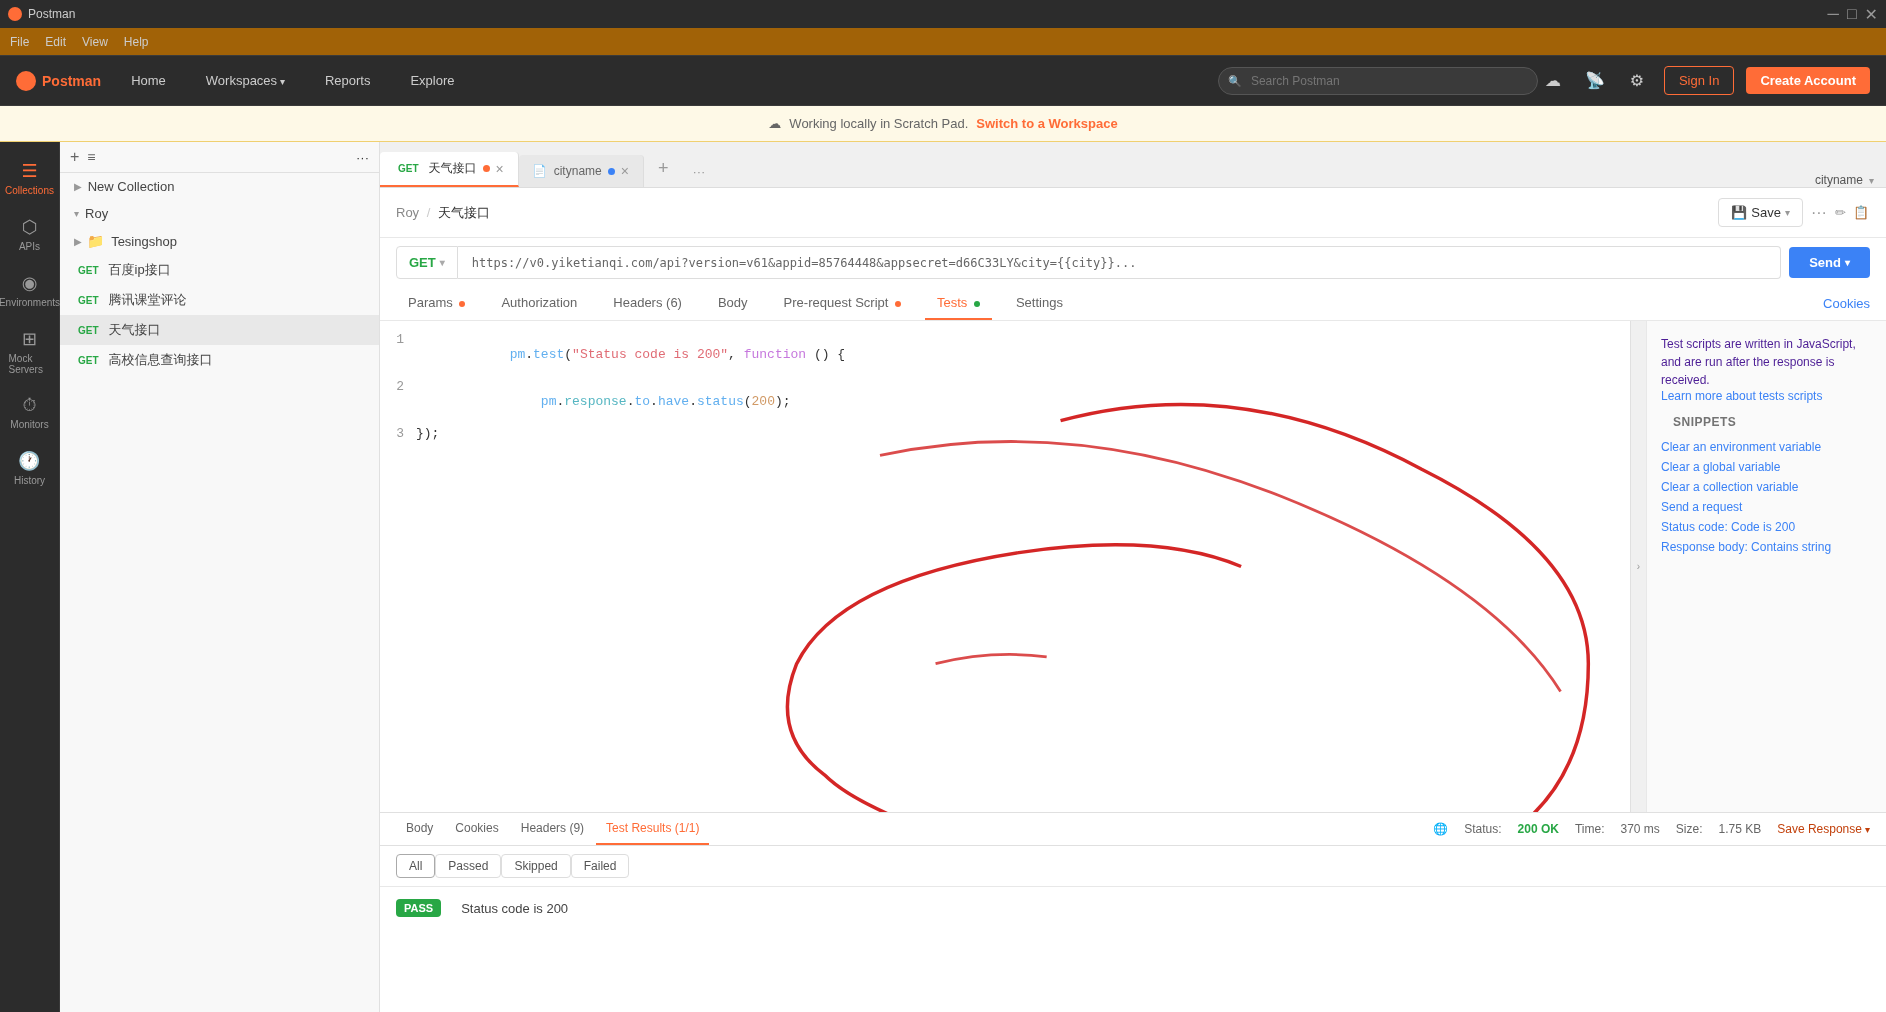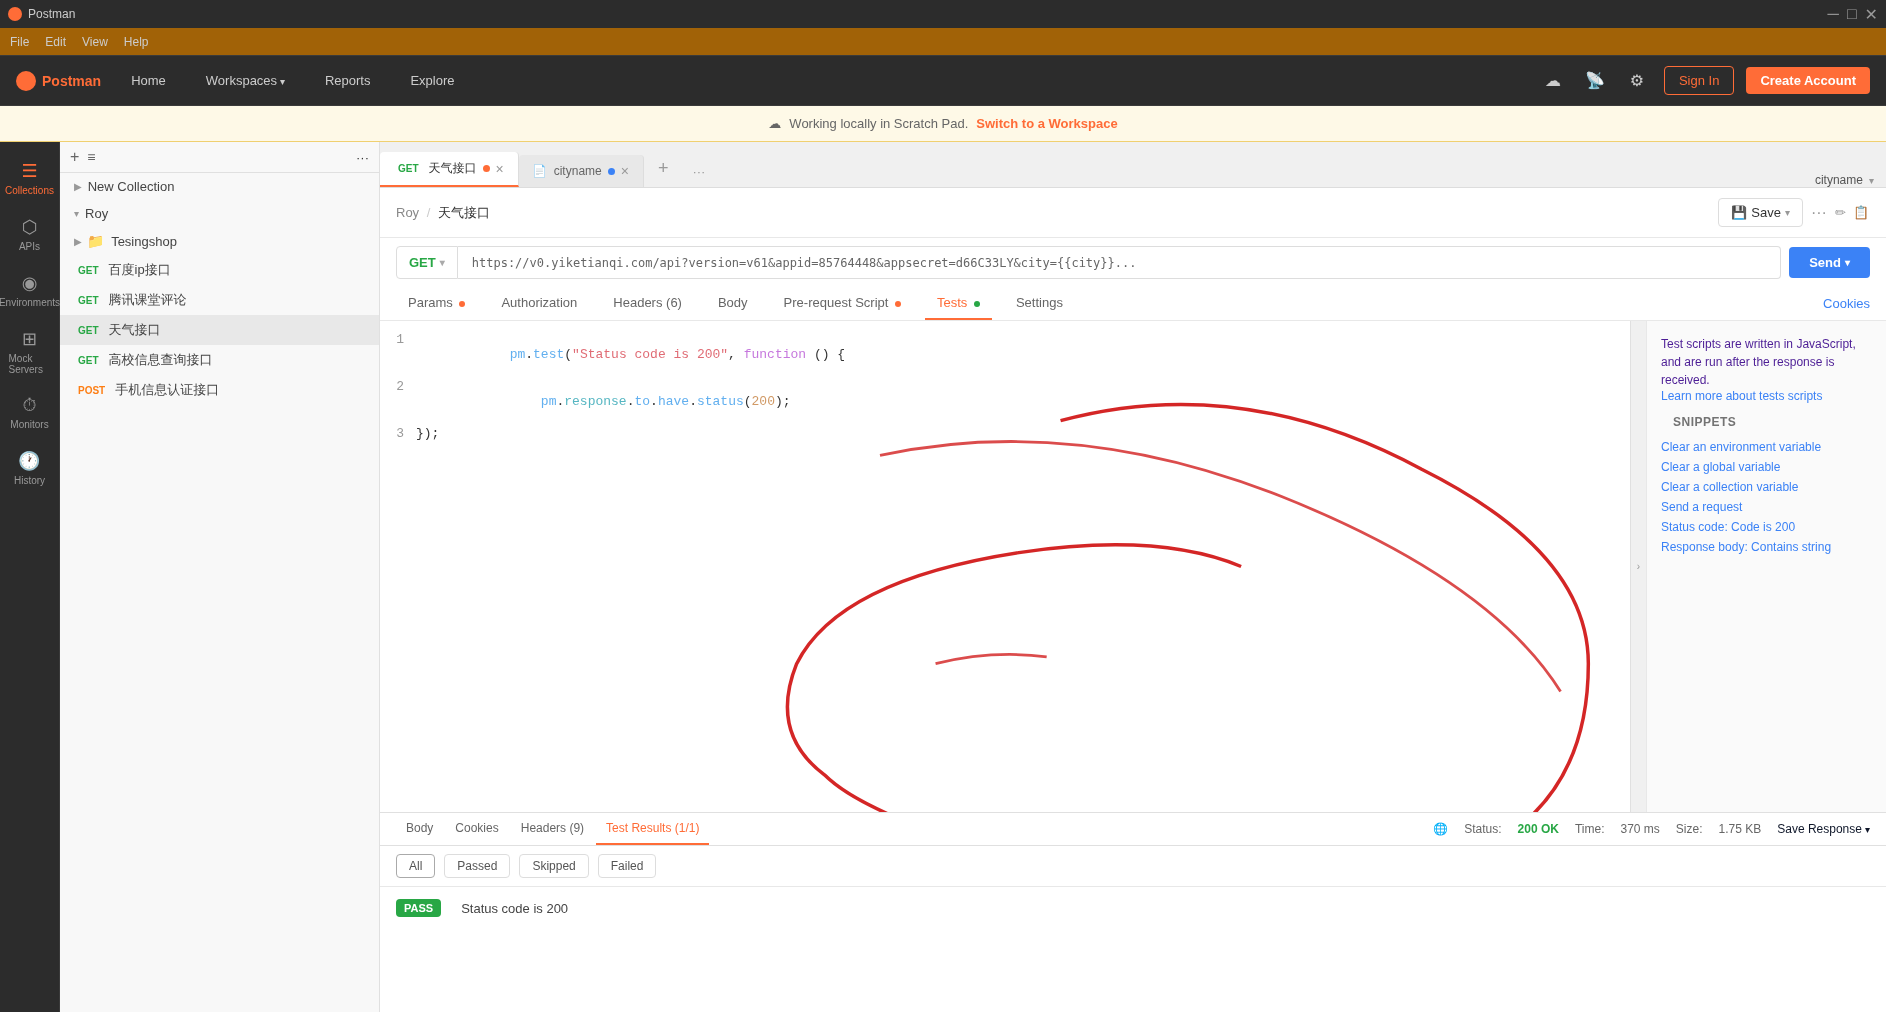--- a/index.html
+++ b/index.html
@@ -112,23 +112,23 @@
     .snippets-title { font-weight: 600; font-size: 12px; color: #737373; margin-bottom: 8px; text-transform: uppercase; letter-spacing: 0.5px; margin-left: 12px; }
     .snippet-item { color: #3b82f6; cursor: pointer; padding: 3px 0; font-size: 12px; }
     
     
     .response-area { border-top: 1px solid #e0e0e0; background: #fff; display: flex; flex-direction: column; min-height: 200px; }
     .response-tabs-bar { display: flex; align-items: center; padding: 0 16px; border-bottom: 1px solid #e0e0e0; gap: 2px; }
     .res-tab { padding: 8px 10px; font-size: 12px; color: #666; cursor: pointer; border-bottom: 2px solid transparent; }
     .res-tab.active { color: #ff6c37; border-bottom: 2px solid #ff6c37; }
     .res-status { margin-left: auto; display: flex; gap: 16px; font-size: 12px; color: #666; align-items: center; }
     .status-ok { color: #28a745; font-weight: 600; }
-    .save-response { color: #0f172a; cursor: pointer; display: flex; align-items: center; gap: 3px; }
-    
-    .filter-tabs { display: flex; gap: 9px; padding: 8px 16px; border-bottom: 1px solid #e8e8e8; }
+    .save-response { color: #c2410c; cursor: pointer; display: flex; align-items: center; gap: 3px; }
+    
+    .filter-tabs { display: flex; gap: 0; padding: 8px 16px; border-bottom: 1px solid #e8e8e8; }
     .filter-tab { padding: 4px 12px; border: 1px solid #ddd; border-radius: 4px; cursor: pointer; font-size: 12px; color: #555; background: #fff; }
     .filter-tab.active { background: #fff; border-color: #aaa; }
     
     .test-results { padding: 12px 16px; }
     .pass-badge { display: inline-flex; align-items: center; padding: 3px 8px; background: #28a745; color: #fff; border-radius: 4px; font-size: 11px; font-weight: 700; margin-right: 10px; }
     .test-result-row { display: flex; align-items: center; gap: 10px; font-size: 13px; color: #444; }
     
     
     .annotation-overlay { position: absolute; top: 0; left: 0; width: 100%; height: 100%; pointer-events: none; }
     
@@ -167,20 +167,25 @@
   <div class="nav-left">
     <div class="nav-brand">
       <div class="nav-brand-dot"></div>
       <span>Postman</span>
     </div>
     <div class="nav-item">Home</div>
     <div class="nav-item has-arrow">Workspaces</div>
     <div class="nav-item">Reports</div>
     <div class="nav-item">Explore</div>
   </div>
+  <div class="nav-search">
+    <div class="nav-search-wrap">
+      <input type="text" placeholder="Search Postman" style="">
+    </div>
+  </div>
   <div class="nav-right">
     <div class="nav-icon">☁</div>
     <div class="nav-icon">📡</div>
     <div class="nav-icon">⚙</div>
     <button class="btn-signin">Sign In</button>
     <button class="btn-create-account">Create Account</button>
   </div>
 </div>
 
 <div class="banner">
@@ -255,24 +260,20 @@
       <div class="tree-item tree-sub active">
         <span class="method-badge method-get">GET</span>
         <span>天气接口</span>
       </div>
 
       <div class="tree-item tree-sub">
         <span class="method-badge method-get">GET</span>
         <span>高校信息查询接口</span>
       </div>
 
-      <div class="tree-item tree-sub">
-        <span class="method-badge method-post">POST</span>
-        <span>手机信息认证接口</span>
-      </div>
     </div>
   </div>
 
   <div class="content">
 
     <div class="tabs-bar">
 
       <div class="tab active">
         <span class="method-badge method-get">GET</span>
         <span>天气接口</span>

